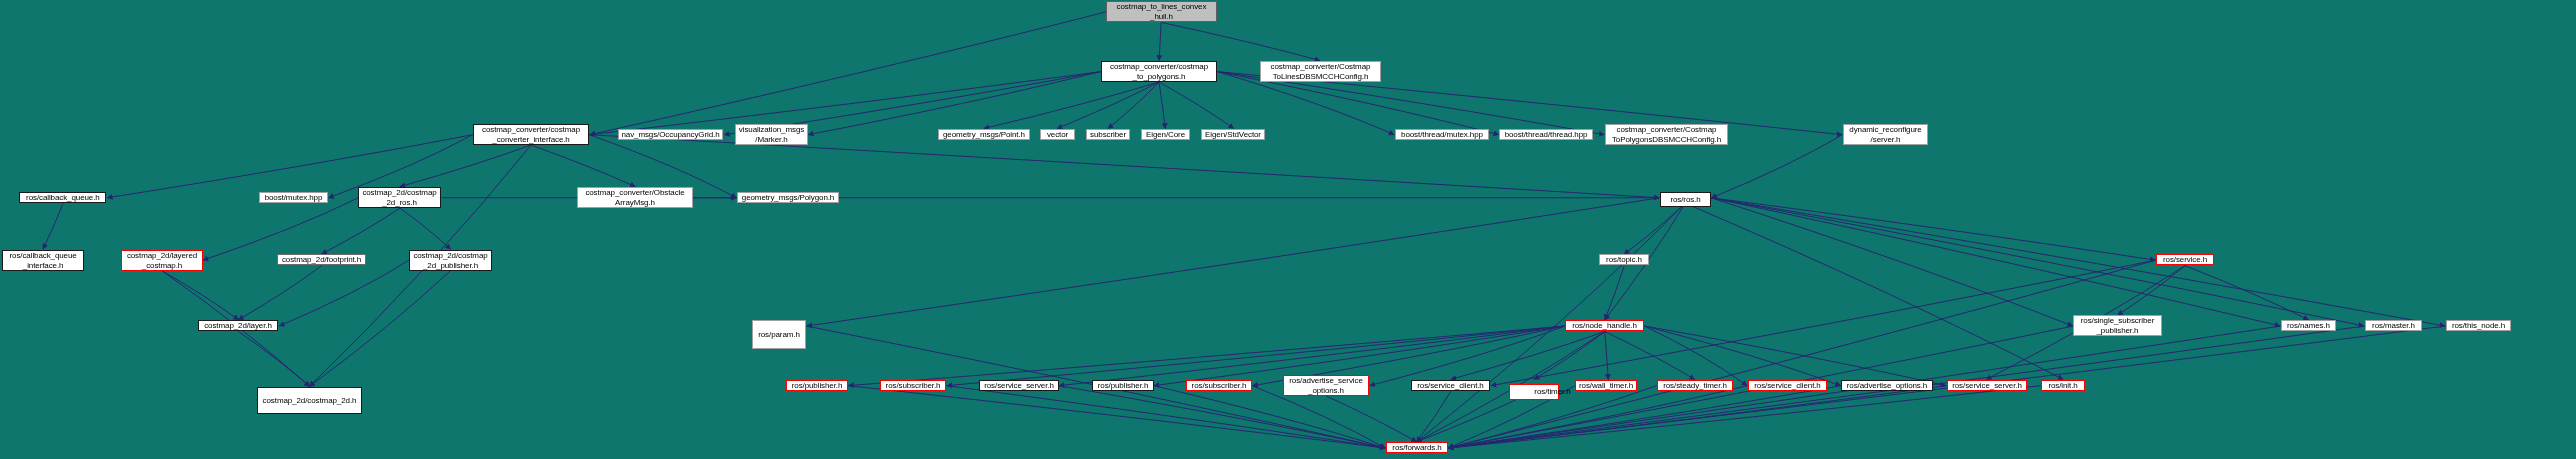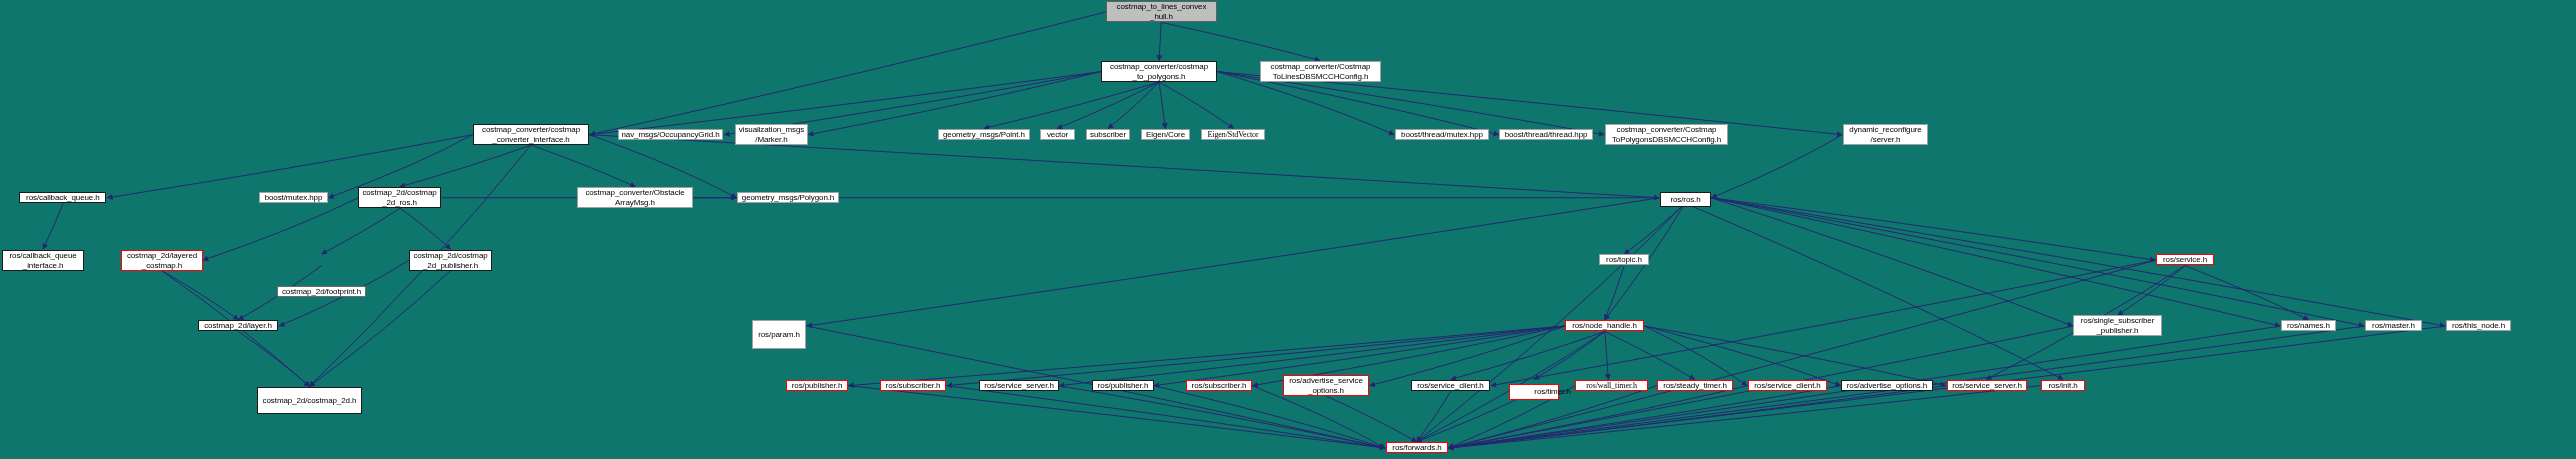--- a/index.html
+++ b/index.html
@@ -42,21 +42,20 @@
   }
   .gnode.root {
     background: #bfbfbf;
     border: 0.7px solid #606060;
   }
   .gnode.strong {
     border: 0.7px solid #1a1a1a;
   }
   .gnode.mid {
     border: 0.7px solid #6b6b6b;
-    margin-top: 32px;
   }
   .gnode.redlink {
     border: 0.7px solid #ff0000;
   }
   .gnode.redlink > span {
     color: #000000;
   }
 </style>
 </head>
 <body>
@@ -164,21 +163,21 @@
 ToLinesDBSMCCHConfig.h</span></div>
       <div class="gnode strong" style="left: 473px; top: 124px; width: 116px; height: 21px;"><span>costmap_converter/costmap
 _converter_interface.h</span></div>
       <div class="gnode light" style="left: 618px; top: 129px; width: 105px; height: 11px;"><span>nav_msgs/OccupancyGrid.h</span></div>
       <div class="gnode light" style="left: 735px; top: 124px; width: 73px; height: 21px;"><span>visualization_msgs
 /Marker.h</span></div>
       <div class="gnode light" style="left: 938px; top: 129px; width: 92px; height: 11px;"><span>geometry_msgs/Point.h</span></div>
       <div class="gnode light" style="left: 1040px; top: 129px; width: 35px; height: 11px;"><span>vector</span></div>
       <div class="gnode light" style="left: 1086px; top: 129px; width: 44px; height: 11px;"><span>subscriber</span></div>
       <div class="gnode light" style="left: 1141px; top: 129px; width: 49px; height: 11px;"><span>Eigen/Core</span></div>
-      <div class="gnode light" style="left: 1201px; top: 129px; width: 64px; height: 11px; font-family: Liberation Serif, serif;"><span>Eigen/StdVector</span></div>
+      <div class="gnode light" style="left: 1201px; top: 129px; width: 64px; height: 11px;"><span>Eigen/StdVector</span></div>
       <div class="gnode light" style="left: 1395px; top: 129px; width: 94px; height: 11px;"><span>boost/thread/mutex.hpp</span></div>
       <div class="gnode light" style="left: 1499px; top: 129px; width: 94px; height: 11px;"><span>boost/thread/thread.hpp</span></div>
       <div class="gnode light" style="left: 1605px; top: 124px; width: 123px; height: 21px;"><span>costmap_converter/Costmap
 ToPolygonsDBSMCCHConfig.h</span></div>
       <div class="gnode light" style="left: 1843px; top: 124px; width: 85px; height: 21px;"><span>dynamic_reconfigure
 /server.h</span></div>
       <div class="gnode strong" style="left: 19.4px; top: 192px; width: 87px; height: 11px;"><span>ros/callback_queue.h</span></div>
       <div class="gnode light" style="left: 259px; top: 192px; width: 69px; height: 11px;"><span>boost/mutex.hpp</span></div>
       <div class="gnode strong" style="left: 358px; top: 187px; width: 83px; height: 21px;"><span>costmap_2d/costmap
 _2d_ros.h</span></div>
@@ -206,21 +205,21 @@
       <div class="gnode strong" style="left: 257px; top: 387px; width: 105px; height: 27px;"><span>costmap_2d/costmap_2d.h</span></div>
       <div class="gnode redlink" style="left: 786px; top: 380px; width: 62px; height: 11px;"><span>ros/publisher.h</span></div>
       <div class="gnode redlink" style="left: 880px; top: 380px; width: 66px; height: 11px;"><span>ros/subscriber.h</span></div>
       <div class="gnode strong" style="left: 979px; top: 380px; width: 80px; height: 11px;"><span>ros/service_server.h</span></div>
       <div class="gnode strong" style="left: 1092px; top: 380px; width: 62px; height: 11px;"><span>ros/publisher.h</span></div>
       <div class="gnode redlink" style="left: 1186px; top: 380px; width: 66px; height: 11px;"><span>ros/subscriber.h</span></div>
       <div class="gnode redlink" style="left: 1283px; top: 375px; width: 86px; height: 21px;"><span>ros/advertise_service
 _options.h</span></div>
       <div class="gnode strong" style="left: 1411px; top: 380px; width: 79px; height: 11px;"><span>ros/service_client.h</span></div>
       <div class="gnode redlink" style="left: 1509px; top: 384px; width: 50px; height: 16px; padding-left: 39px;"><span>ros/timer.h</span></div>
-      <div class="gnode redlink" style="left: 1575px; top: 380px; width: 73px; height: 11px; font-family: Liberation Serif, serif;"><span>ros/wall_timer.h</span></div>
+      <div class="gnode redlink" style="left: 1575px; top: 380px; width: 62px; height: 11px;"><span>ros/wall_timer.h</span></div>
       <div class="gnode redlink" style="left: 1657px; top: 380px; width: 76px; height: 11px;"><span>ros/steady_timer.h</span></div>
       <div class="gnode redlink" style="left: 1748px; top: 380px; width: 79px; height: 11px;"><span>ros/service_client.h</span></div>
       <div class="gnode strong" style="left: 1841px; top: 380px; width: 92px; height: 11px;"><span>ros/advertise_options.h</span></div>
       <div class="gnode redlink" style="left: 1947px; top: 380px; width: 80px; height: 11px;"><span>ros/service_server.h</span></div>
       <div class="gnode redlink" style="left: 2041px; top: 380px; width: 44px; height: 11px;"><span>ros/init.h</span></div>
       <div class="gnode redlink" style="left: 1386px; top: 442px; width: 62px; height: 11px;"><span>ros/forwards.h</span></div>
     </div>
 </div>
 
 

